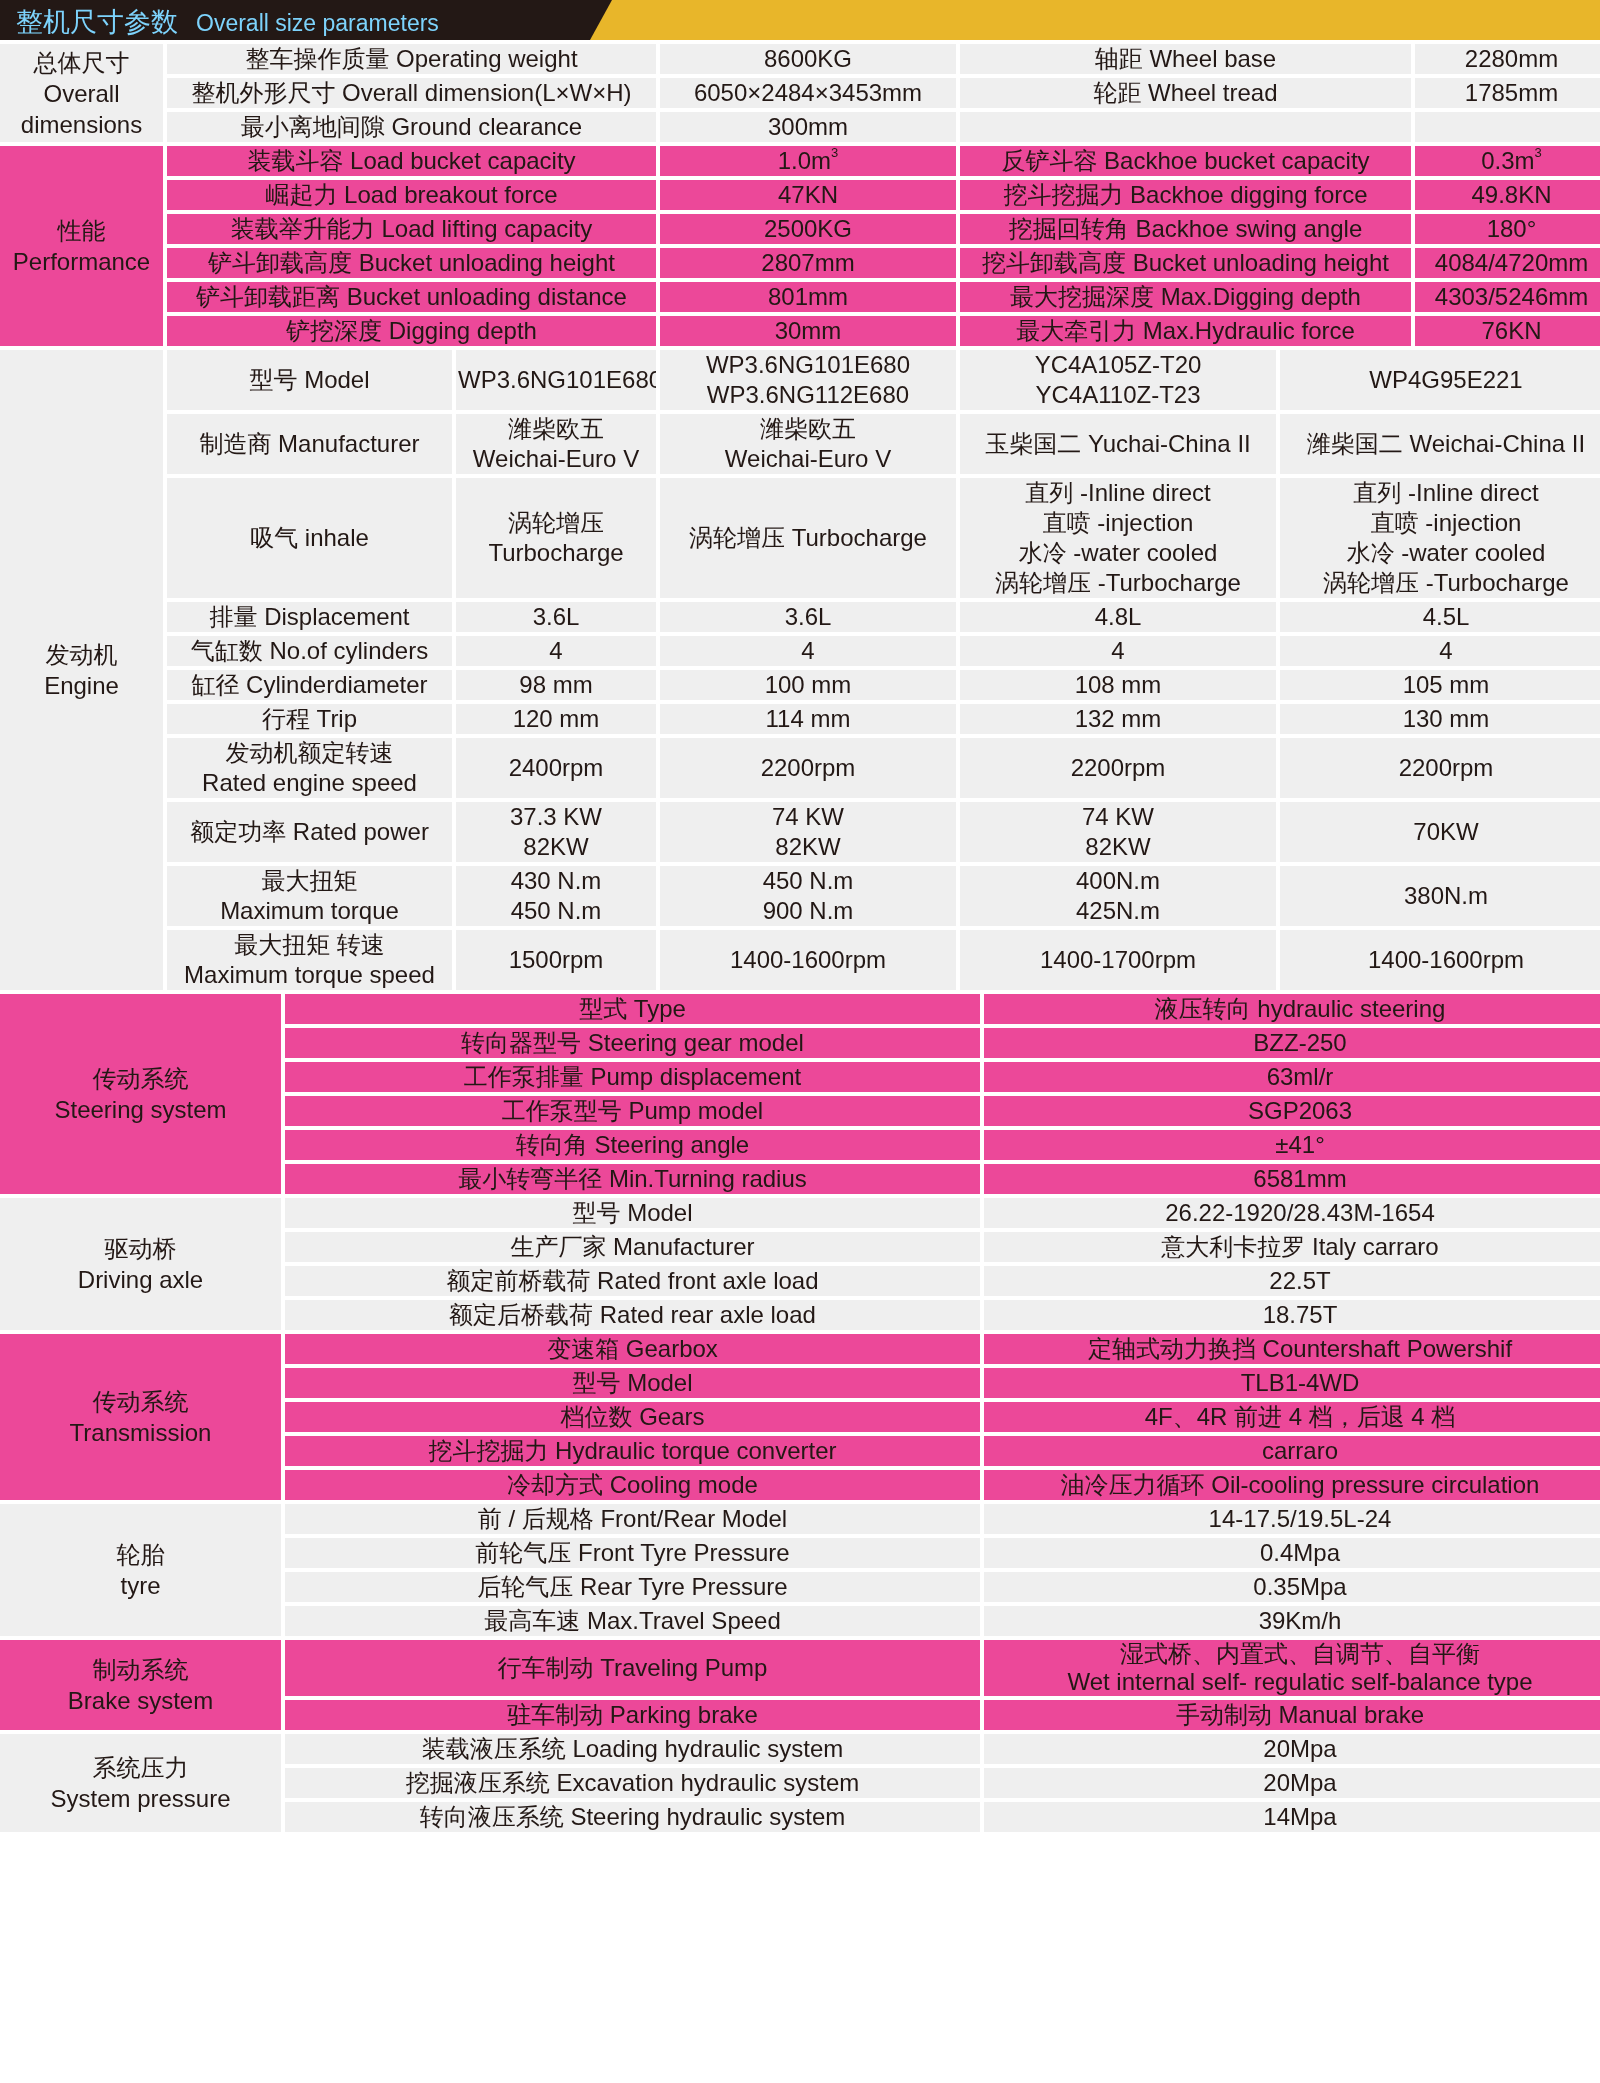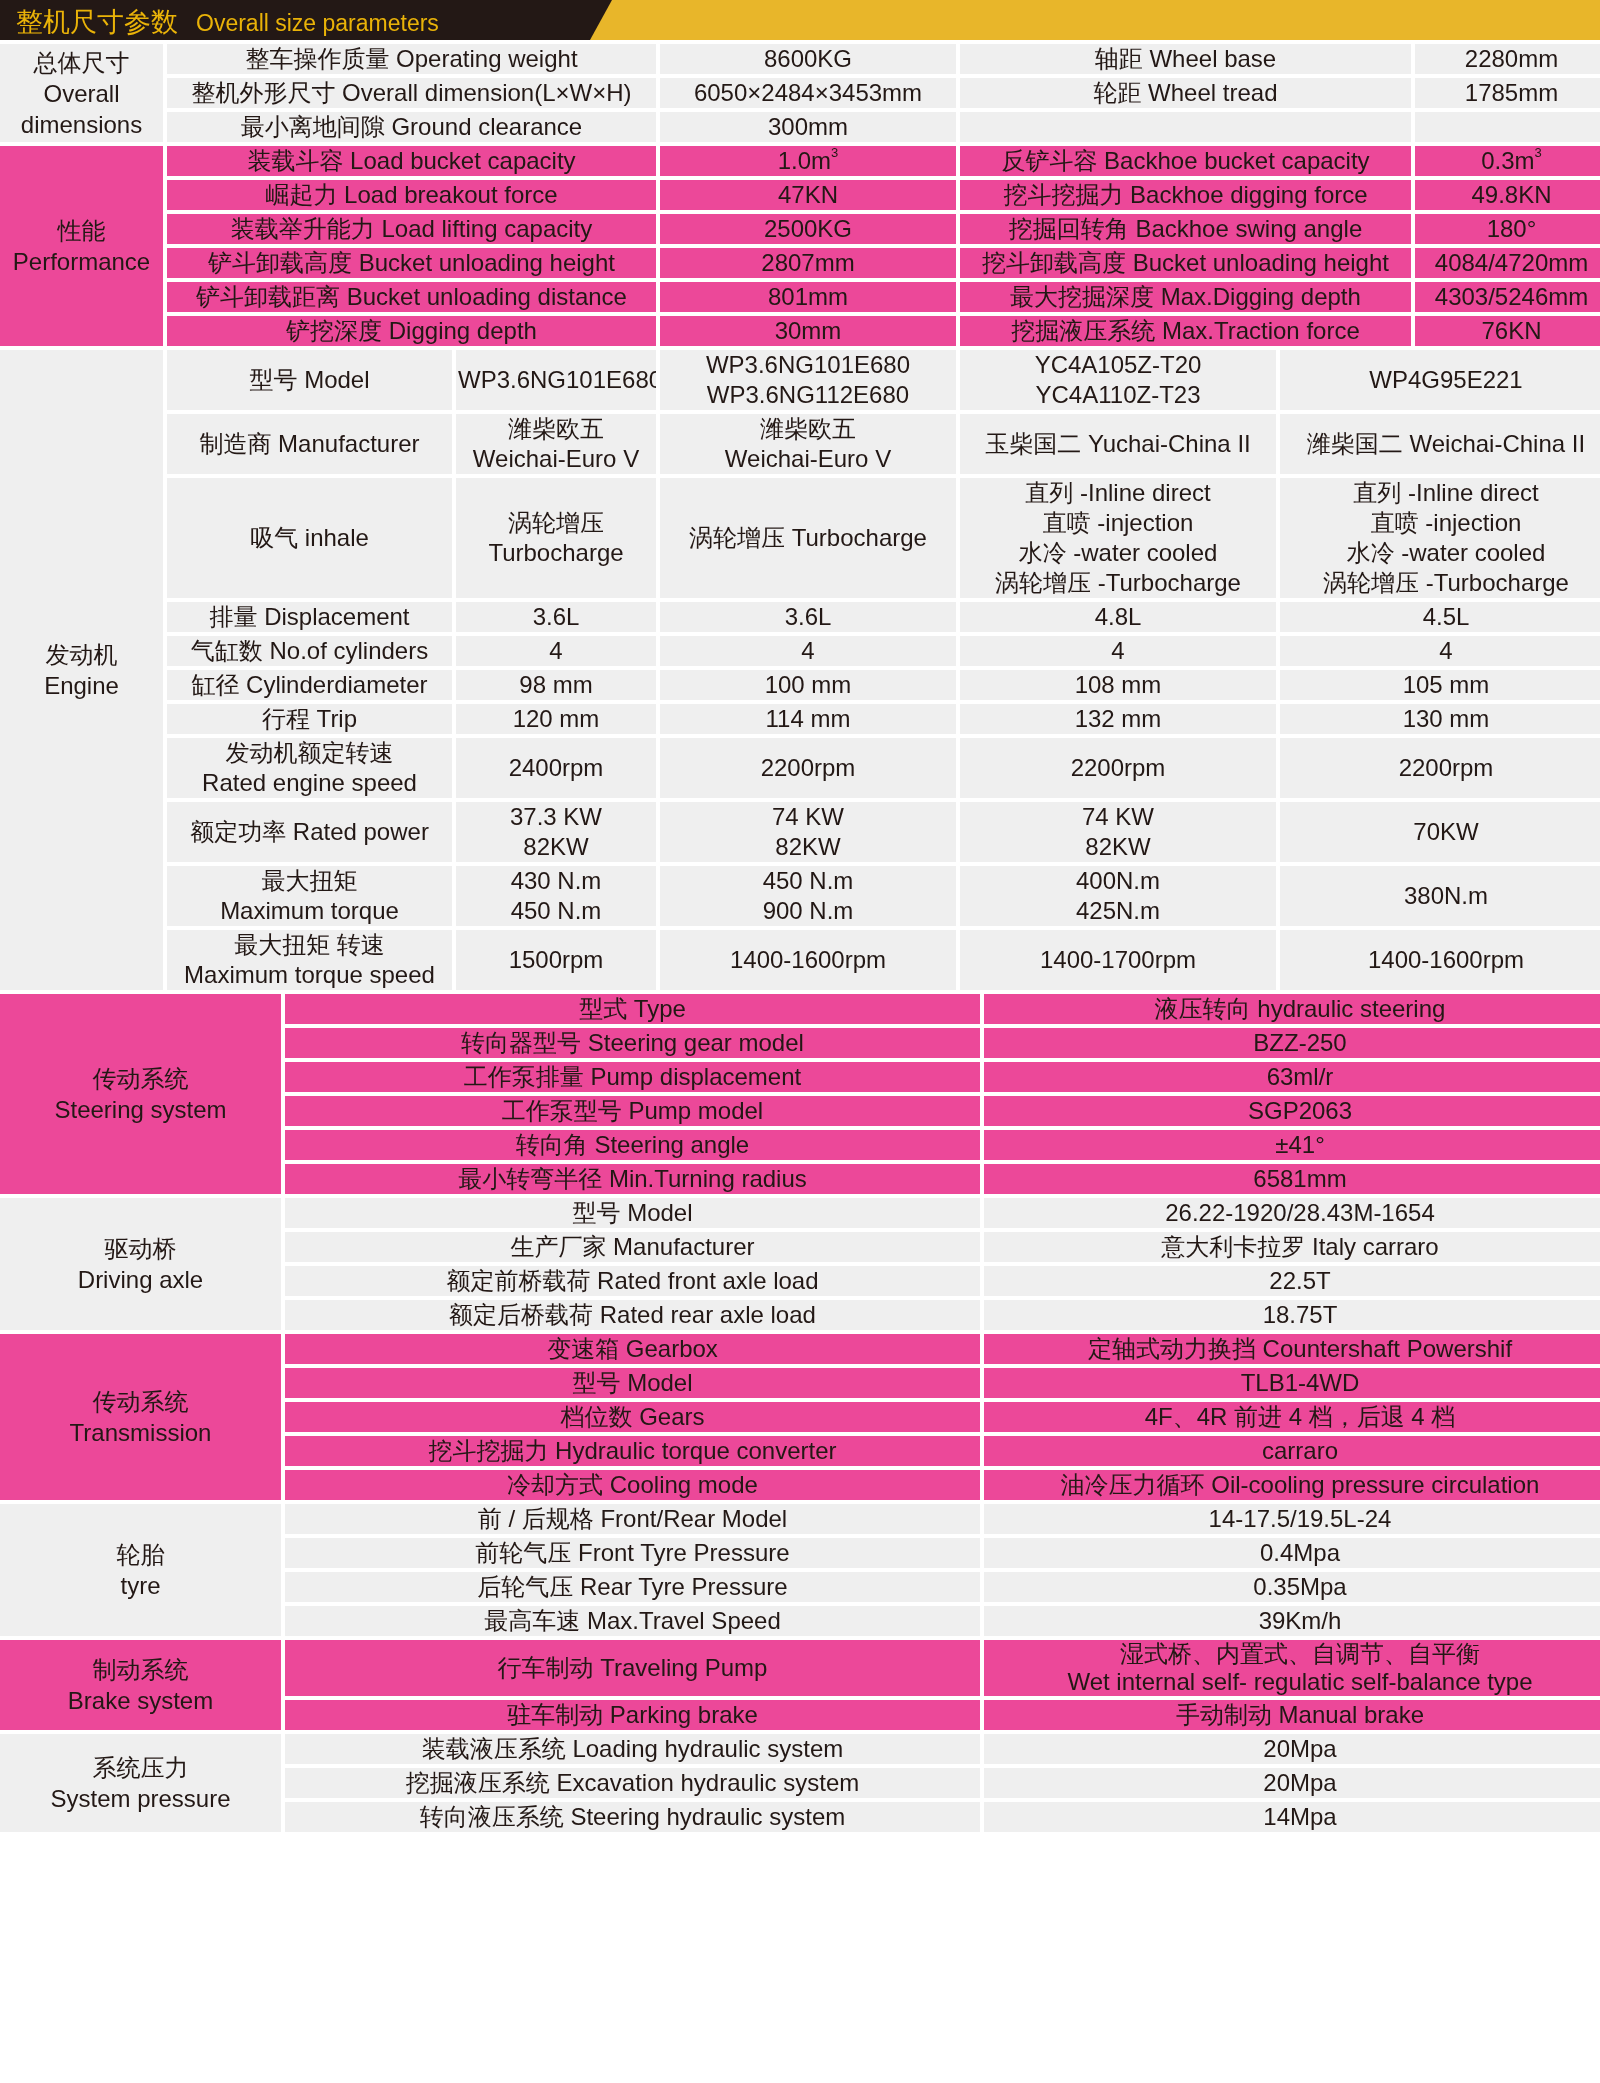--- a/index.html
+++ b/index.html
@@ -5,21 +5,21 @@
   * { box-sizing: border-box; margin: 0; padding: 0; }
   html, body { width: 1600px; background: #ffffff; }
   body { font-family: "Liberation Sans", "DejaVu Sans", sans-serif; color: #231815; }
   .header {
     position: relative; width: 1600px; height: 40px; background: #231815; overflow: hidden;
   }
   .header .yellow {
     position: absolute; top: 0; right: 0; width: 1010px; height: 40px; background: #E8B62A;
     clip-path: polygon(22px 0, 100% 0, 100% 100%, 0 100%);
   }
-  .header .title { position: absolute; left: 16px; top: 4px; color: #eab308; font-size: 27px; white-space: nowrap; }
+  .header .title { position: absolute; left: 16px; top: 4px; color: #7dd3fc; font-size: 27px; white-space: nowrap; }
   .header .title .en { font-size: 23px; margin-left: 18px; }
 
   table { border-collapse: separate; border-spacing: 4px; width: 1608px; margin-left: -4px; table-layout: fixed; }
   td {
     text-align: center; vertical-align: middle; font-size: 24px; line-height: 30px; padding: 0 2px;
     white-space: nowrap; overflow: hidden;
   }
   .t-light td { background: #efefef; }
   .t-dark td { background: #ec4899; }
   .cat { line-height: 31px; }
@@ -89,21 +89,21 @@
       </tr>
       <tr class="t-dark" style="height:30px">
         <td>铲斗卸载距离 Bucket unloading distance</td>
         <td><span>801mm</span></td>
         <td>最大挖掘深度 Max.Digging depth</td>
         <td><span>4303/5246mm</span></td>
       </tr>
       <tr class="t-dark" style="height:30px">
         <td>铲挖深度 Digging depth</td>
         <td><span>30mm</span></td>
-        <td>挖掘液压系统 Max.Traction force</td>
+        <td>最大牵引力 Max.Hydraulic force</td>
         <td><span>76KN</span></td>
       </tr>
     </tbody>
 </table>
 
 <table class="spec-table" style="margin-top:-4px">
   <colgroup>
       <col style="width:163px">
       <col style="width:285px">
       <col style="width:200px">

